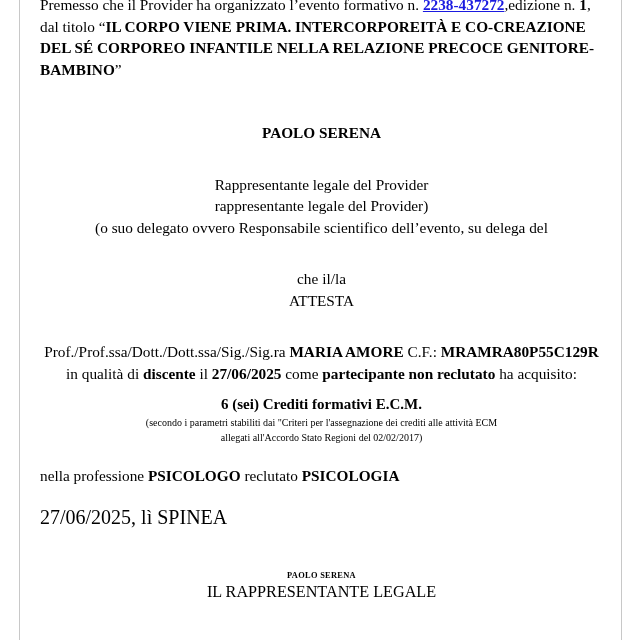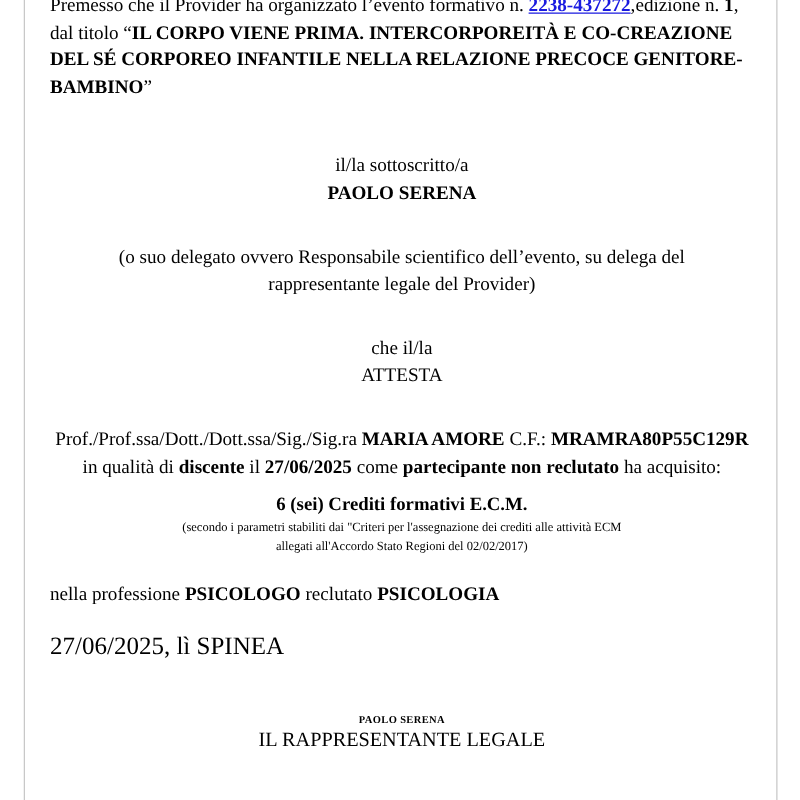--- a/index.html
+++ b/index.html
@@ -111,27 +111,27 @@
 
 <div id="viewer">
   <div id="page-sheet">
     <div id="page-body">
 
       <p class="para"><span>Premesso che il Provider ha organizzato l’evento formativo n. </span><span class="evt-link">2238-437272</span><span>,</span><span>edizione n. </span><span class="b">1</span><span>, dal titolo “</span><span class="b">IL CORPO VIENE PRIMA. INTERCORPOREITÀ E CO-CREAZIONE DEL SÉ CORPOREO INFANTILE NELLA RELAZIONE PRECOCE GENITORE-BAMBINO</span><span>”</span></p>
 
 
       <div class="gap-xl"></div>
 
-      <p class="para center">il/la sottoscritto/a</p>
       <p class="para center b">PAOLO SERENA</p>
 
       <div class="gap-lg"></div>
 
+      <p class="para center">Rappresentante legale del Provider</p>
+      <p class="para center">rappresentante legale del Provider)</p>
       <p class="para center">(o suo delegato ovvero Responsabile scientifico dell’evento, su delega del</p>
-      <p class="para center">rappresentante legale del Provider)</p>
 
       <div class="gap-lg"></div>
 
       <p class="para center">che il/la</p>
       <p class="para center">ATTESTA</p>
 
       <div class="gap-lg"></div>
 
       <p class="para center"><span>Prof./Prof.ssa/Dott./Dott.ssa/Sig./Sig.ra </span><span class="b">MARIA AMORE</span><span> C.F.: </span><span class="b">MRAMRA80P55C129R</span><span> in qualità di </span><span class="b">discente</span><span> il </span><span class="b">27/06/2025</span><span> come </span><span class="b">partecipante non reclutato</span><span> ha acquisito:</span></p>
 

